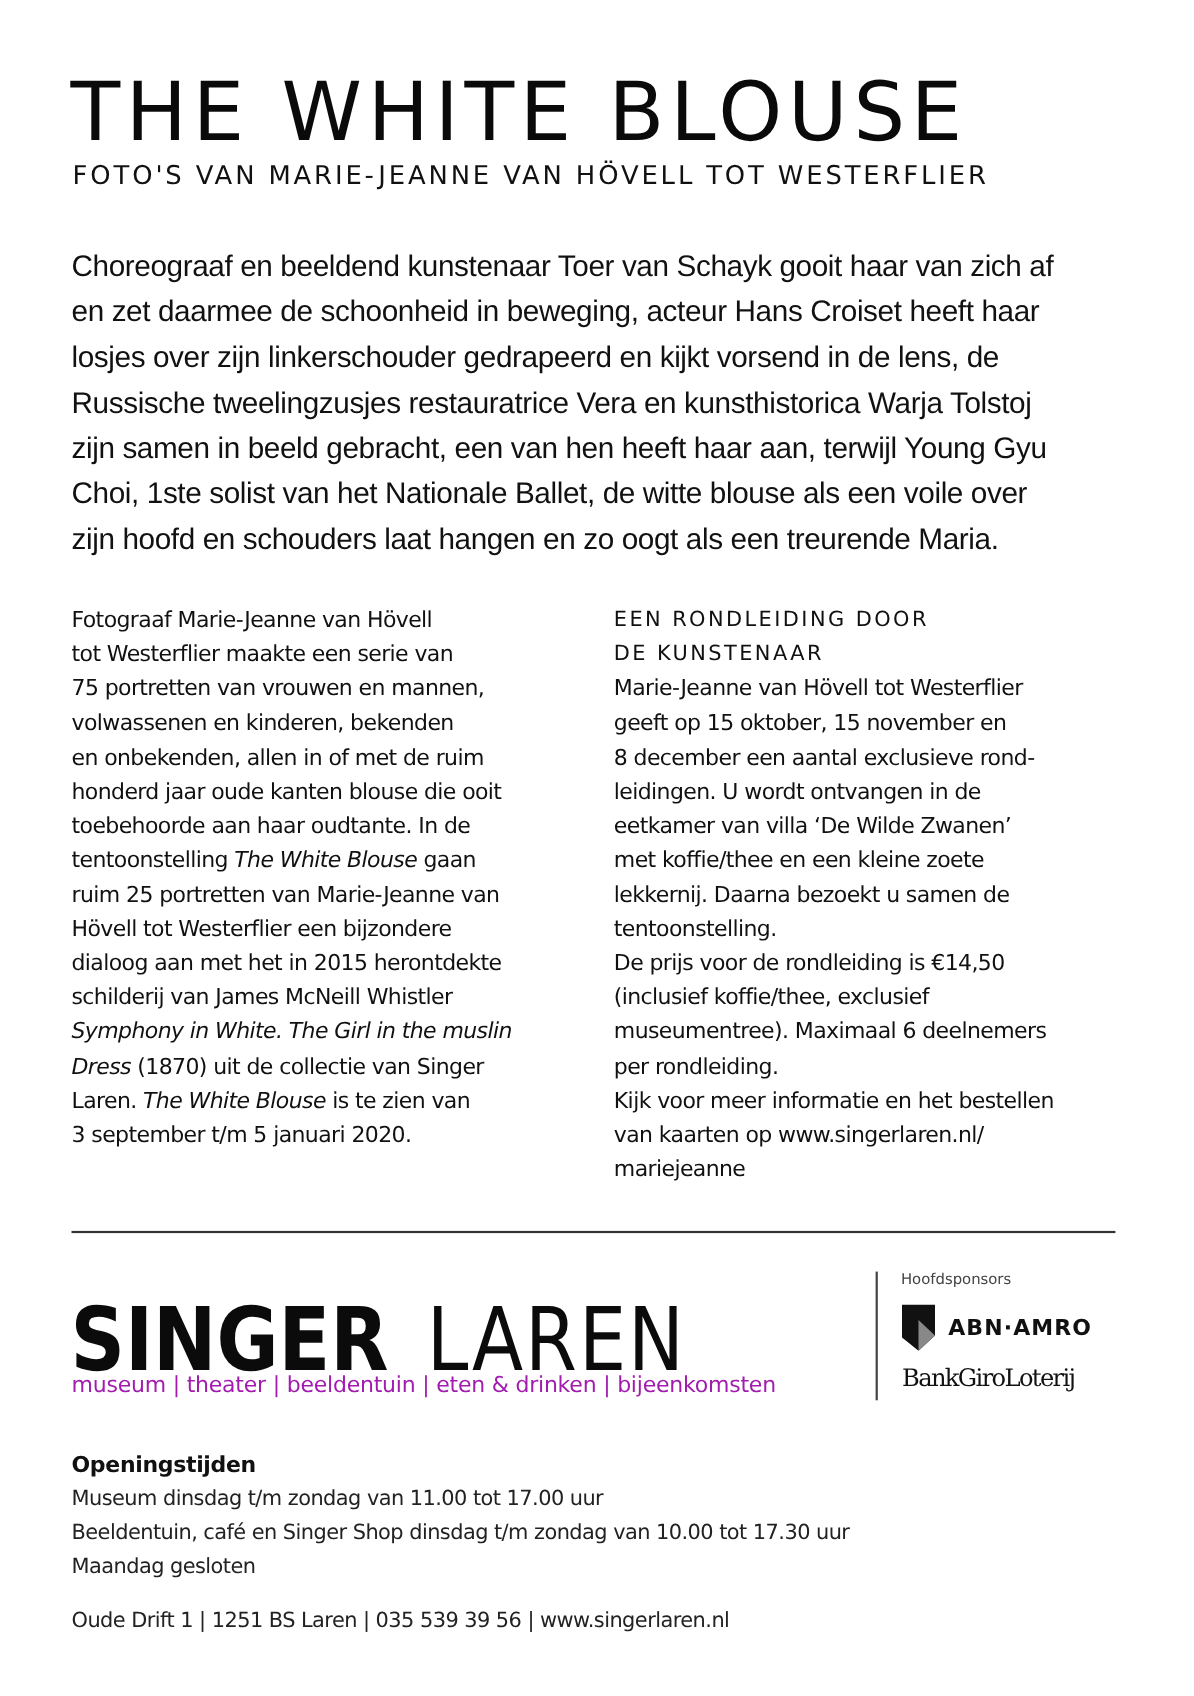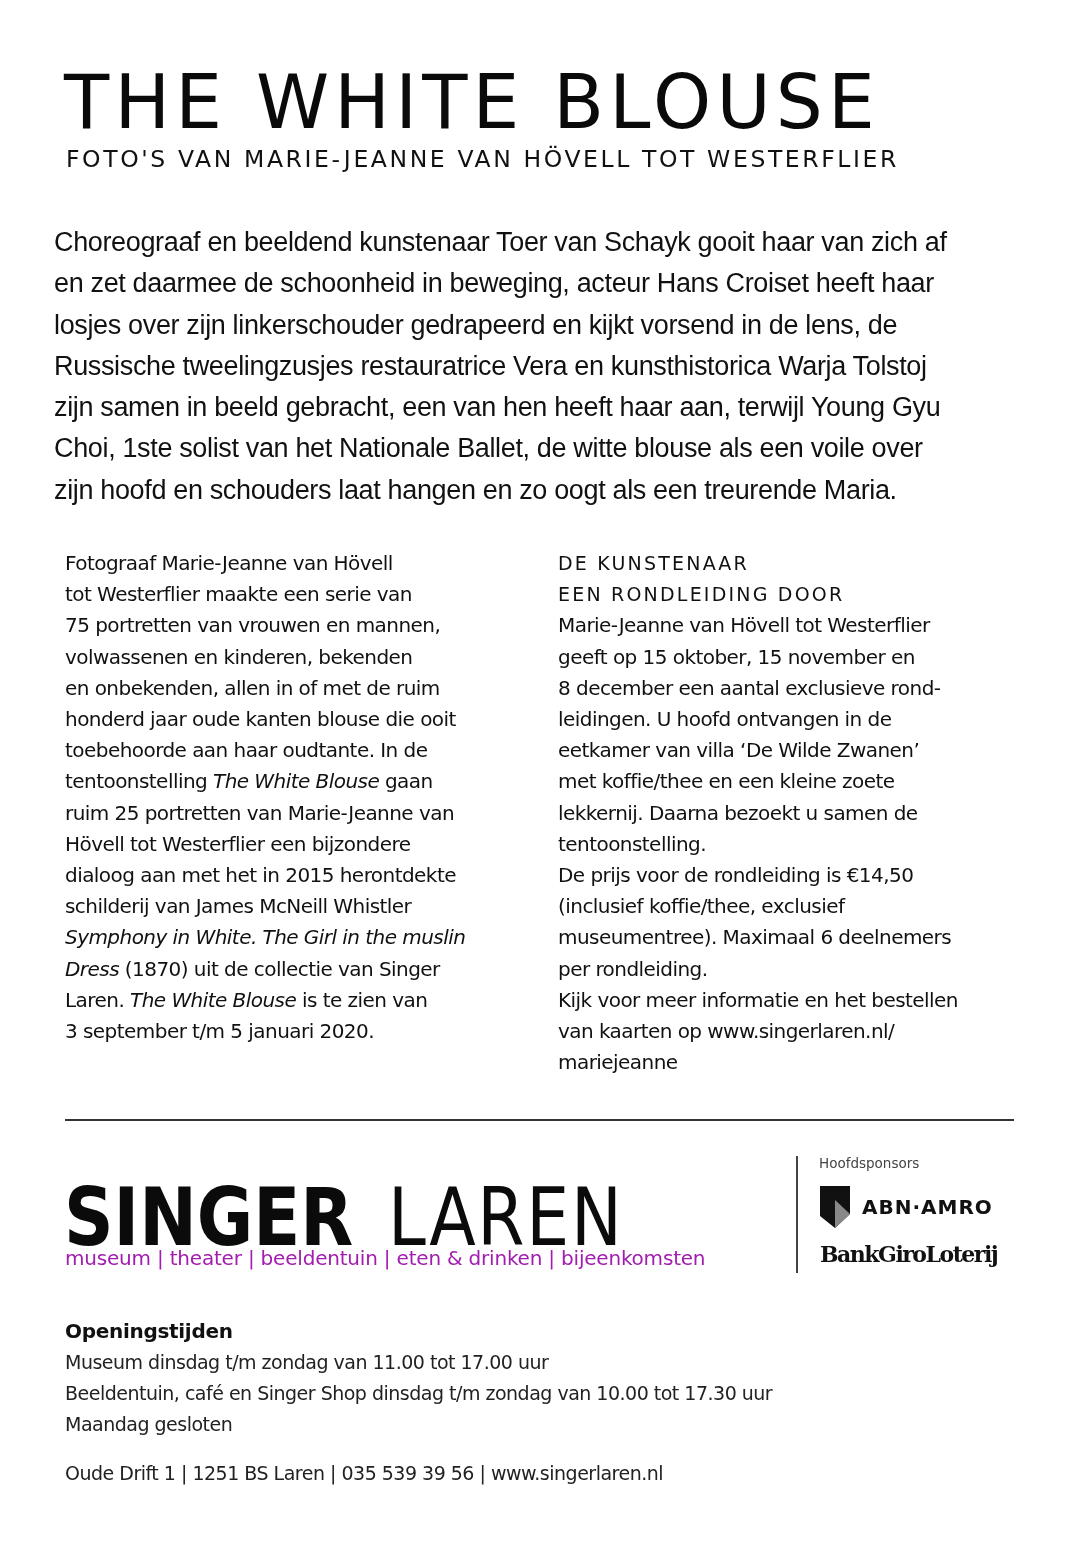--- a/index.html
+++ b/index.html
@@ -19,21 +19,21 @@
       transform: scaleX(1.0);
       transform-origin: left top;
     }
     .subtitle {
       position: absolute; left: 66px; top: 145px;
       font-family: "DejaVu Sans", sans-serif;
       font-size: 23.5px; line-height: 28px;
       letter-spacing: 2.6px; white-space: nowrap; color: #111;
     }
     .intro {
-      position: absolute; left: 54px; top: 222px; width: 960px;
+      position: absolute; left: 65px; top: 222px; width: 960px;
       font-family: "Liberation Sans", sans-serif;
       font-size: 27px; line-height: 41.3px;
       color: #111; letter-spacing: -0.35px;
     }
     .intro span { display: block; white-space: nowrap; }
     .col {
       position: absolute; top: 548px;
       font-family: "DejaVu Sans", sans-serif;
       font-size: 20px; line-height: 31.2px; color: #111;
       letter-spacing: -0.55px;
@@ -75,21 +75,21 @@
     .abn svg { display: block; }
     .abn-text {
       margin-left: 12px;
       font-family: "DejaVu Sans", sans-serif;
       font-weight: bold; font-size: 20px; letter-spacing: 1px; color: #111;
       white-space: nowrap;
     }
     .bgl {
       position: absolute; left: 820px; top: 1241px;
       font-family: "DejaVu Serif", serif;
-      font-weight: bold; font-size: 22px; letter-spacing: -1.5px; color: #111;
+      font-weight: normal; font-size: 22px; letter-spacing: -1.5px; color: #111;
       white-space: nowrap;
     }
     .hours {
       position: absolute; left: 65px; top: 1316px;
       font-family: "DejaVu Sans", sans-serif;
       font-size: 19px; line-height: 31px; color: #222;
       letter-spacing: -0.5px;
     }
     .hours .h-title { font-weight: bold; font-size: 20px; color: #111; letter-spacing: -0.3px; }
     .hours span { display: block; white-space: nowrap; }
@@ -129,26 +129,26 @@
   <span class="line">Hövell tot Westerflier een bijzondere</span>
   <span class="line">dialoog aan met het in 2015 herontdekte</span>
   <span class="line">schilderij van James McNeill Whistler</span>
   <span class="line"><em>Symphony in White. The Girl in the muslin</em></span>
   <span class="line"><em>Dress</em><span> (1870) uit de collectie van Singer</span></span>
   <span class="line"><span>Laren. </span><em>The White Blouse</em><span> is te zien van</span></span>
   <span class="line">3 september t/m 5 januari 2020.</span>
 </div>
 
 <div class="col col-right">
+  <span class="line heading">EEN RONDLEIDING DOOR</span>
   <span class="line heading">DE KUNSTENAAR</span>
-  <span class="line heading">EEN RONDLEIDING DOOR</span>
   <span class="line">Marie-Jeanne van Hövell tot Westerflier</span>
   <span class="line">geeft op 15 oktober, 15 november en</span>
   <span class="line">8 december een aantal exclusieve rond-</span>
-  <span class="line">leidingen. U hoofd ontvangen in de</span>
+  <span class="line">leidingen. U wordt ontvangen in de</span>
   <span class="line">eetkamer van villa ‘De Wilde Zwanen’</span>
   <span class="line">met koffie/thee en een kleine zoete</span>
   <span class="line">lekkernij. Daarna bezoekt u samen de</span>
   <span class="line">tentoonstelling.</span>
   <span class="line">De prijs voor de rondleiding is €14,50</span>
   <span class="line">(inclusief koffie/thee, exclusief</span>
   <span class="line">museumentree). Maximaal 6 deelnemers</span>
   <span class="line">per rondleiding.</span>
   <span class="line">Kijk voor meer informatie en het bestellen</span>
   <span class="line">van kaarten op www.singerlaren.nl/</span>

